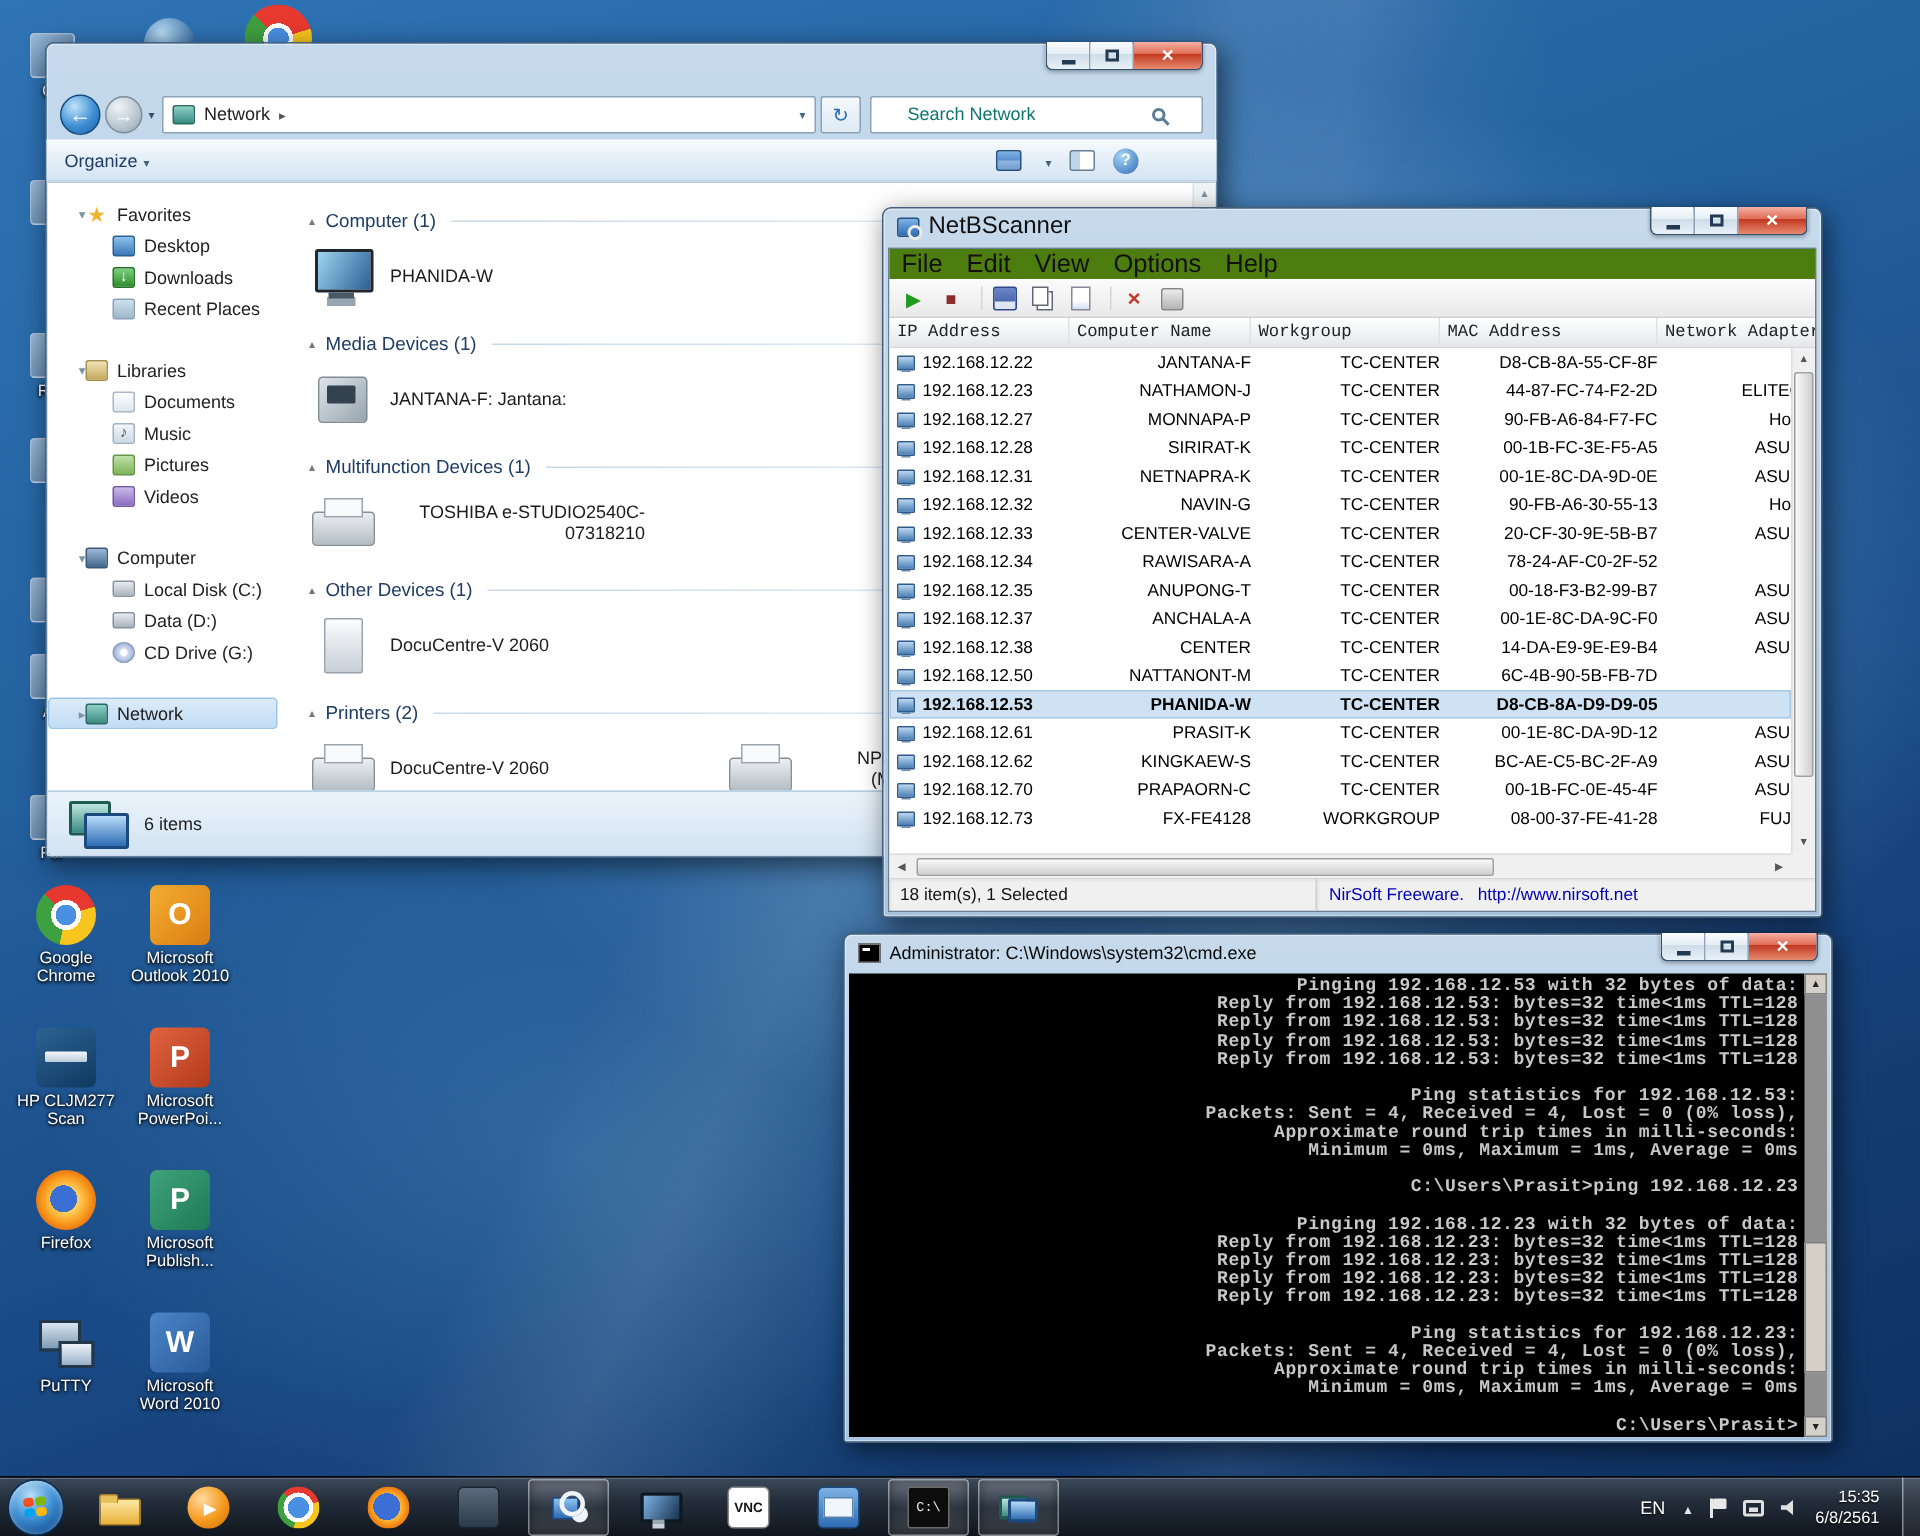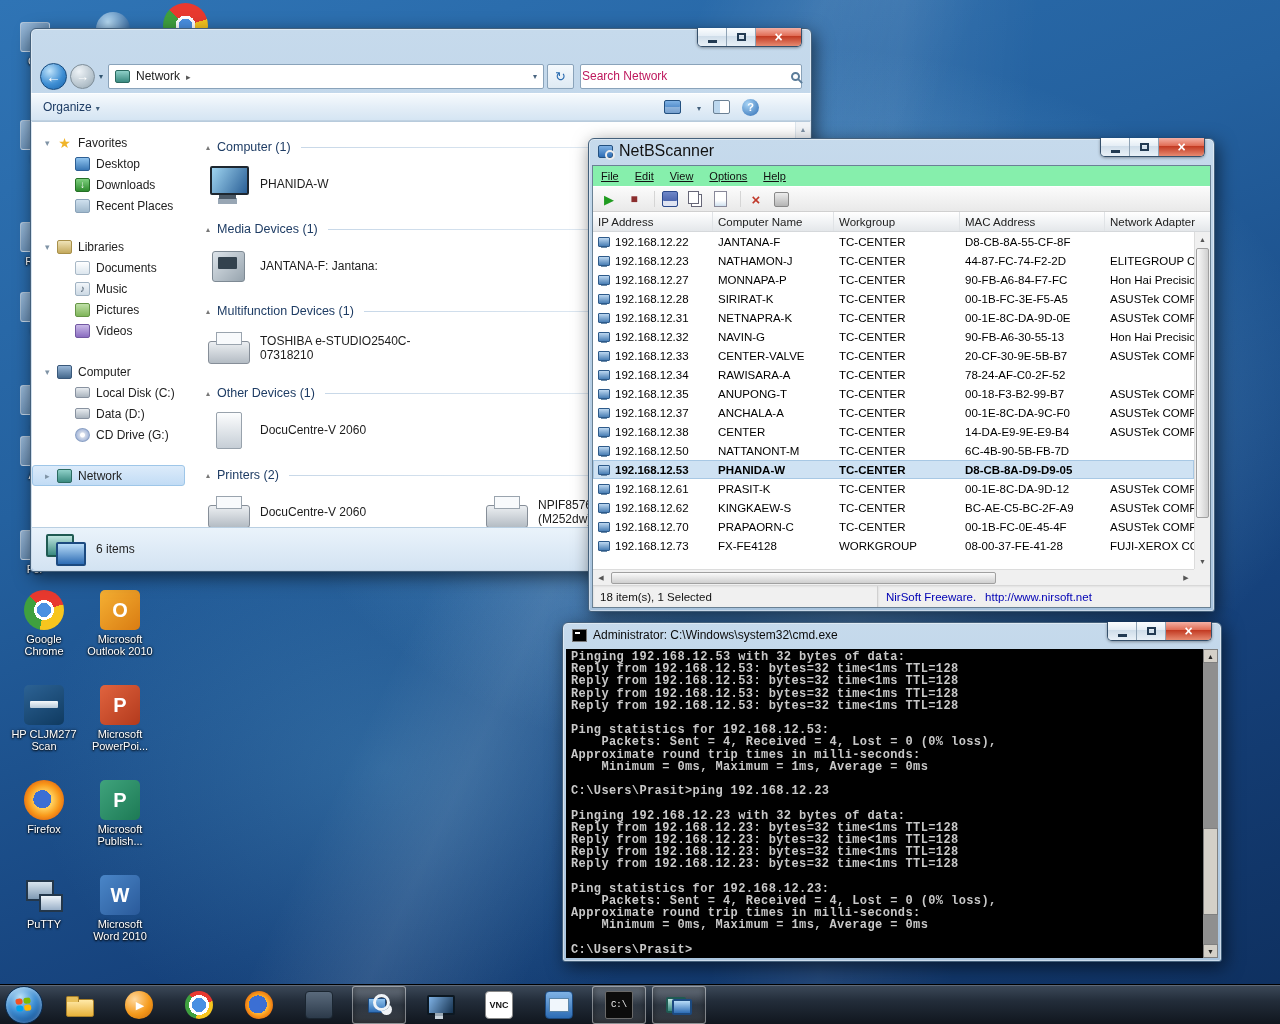--- a/index.html
+++ b/index.html
@@ -54,21 +54,21 @@
   .ic-word { background:linear-gradient(135deg,#4a86c8,#2a5a9a); border-radius:5px; }
   .ic-word::before { content:"W"; }
   .ic-hpscan { background:linear-gradient(150deg,#2c6294,#0f3a60); border-radius:5px; }
   .ic-hpscan::before { content:""; position:absolute; left:6px; top:16px; width:28px; height:7px; background:linear-gradient(#f4f8fb,#b9cbda); border-radius:1px; }
   .ic-putty { }
   .ic-putty::before { content:""; position:absolute; left:2px; top:5px; width:24px; height:17px; background:linear-gradient(#d8e4ee,#7f9ab4); border:2px solid #23374b; }
   .ic-putty::after { content:""; position:absolute; right:1px; bottom:3px; width:20px; height:14px; background:linear-gradient(#eef4f9,#9ab0c8); border:2px solid #23374b; }
 
   
   .win { position:absolute; background:linear-gradient(#c6daec,#a9c4de); border:1px solid #44607b; border-radius:6px 6px 3px 3px;
-    box-shadow: inset 0 0 0 1px rgba(255,255,255,.4), 3px 5px 18px rgba(0,0,0,.55); }
+    box-shadow: inset 0 0 0 1px rgba(255,255,255,.4), 3px 5px 18px rgba(0,0,0,.55); text-align: right; }
   .win-controls { position:absolute; top:-1px; right:9px; display:flex; border:1px solid #35506b; border-top:none; border-radius:0 0 5px 5px; overflow:hidden; box-shadow:0 1px 3px rgba(0,0,0,.35); z-index:3; }
   .wcb { width:29px; height:18px; display:flex; align-items:center; justify-content:center;
     background:linear-gradient(#fbfdfe,#e4edf5 45%,#cfdde9 46%,#e9f1f8); border-right:1px solid #8fa3b5; }
   .wcb.close { width:45px; border-right:none; background:linear-gradient(#f4b0a4,#e06a52 45%,#c23a22 46%,#e78a70); }
   .g-min { display:block; width:9px; height:3px; background:#223a52; margin-top:8px; }
   .g-max { display:block; width:9px; height:8px; border:2px solid #223a52; }
   .g-close::before { content:"\00d7"; color:#fff; font-weight:bold; font-size:14px; line-height:14px; }
 
   
   .win-explorer { left:30px; top:28px; width:782px; height:544px; z-index:5; }
@@ -86,21 +86,21 @@
   .ex-address { flex:1; height:25px; background:#fff; border:1px solid #8aa3ba; border-radius:2px;
     display:flex; align-items:center; padding:0 6px; font-size:12px; color:#222; }
   .addr-icon { width:15px; height:13px; background:linear-gradient(#8fd0c8,#3a8a80); border:1px solid #2a6a60; border-radius:2px; margin-right:6px; }
   .addr-sep::before { content:"\25B8"; color:#555; font-size:9px; margin-left:6px; }
   .addr-drop { margin-left:auto; color:#4a6residue; color:#4a6580; font-size:8px; }
   .addr-drop::before { content:"\25BE"; }
   .nav-refresh { width:27px; height:25px; margin-left:3px; background:linear-gradient(#f4f9fd,#dfeaf3); border:1px solid #8aa3ba; border-radius:2px;
     color:#2b6cb0; display:flex; align-items:center; justify-content:center; font-size:13px; }
   .nav-refresh::before { content:"\21BB"; }
   .ex-search { width:222px; height:25px; margin-left:6px; background:#fff; border:1px solid #8aa3ba; border-radius:2px;
-    display:flex; align-items:center; padding:0 1px; font-size:12px; color:#be185d; }
+    display:flex; align-items:center; padding:0 24px; font-size:12px; color:#0f766e; }
   .mag { width:9px; height:9px; border:2px solid #5b7c99; border-radius:50%; position:relative; margin-left:auto; }
   .mag::after { content:""; position:absolute; width:6px; height:2px; background:#5b7c99; transform:rotate(45deg); right:-5px; bottom:-3px; }
 
   .ex-toolbar { height:28px; background:linear-gradient(#f6fafd,#e4eef7 50%,#d5e5f3); border-top:1px solid #fdfeff; border-bottom:1px solid #c0d2e2;
     display:flex; align-items:center; padding:0 12px; font-size:12px; color:#1e3c64; }
   .tb-item { margin-right:22px; white-space:nowrap; }
   .tb-caret::before { content:"\25BE"; font-size:8px; margin-left:4px; color:#44617d; }
   .tb-rest { display:flex; }
   .tb-right { margin-left:auto; display:flex; align-items:center; gap:12px; margin-right:40px; }
   .view-grid { width:17px; height:14px; background:linear-gradient(#7fb2e5,#2d6cb4); border:1px solid #23507f; border-radius:2px;
@@ -168,38 +168,38 @@
   .status-bigicon::before { content:""; position:absolute; left:0; top:2px; width:24px; height:19px; background:linear-gradient(#bfe6e0,#3a8a80); border:2px solid #1f5a52; border-radius:2px; }
   .status-bigicon::after { content:""; position:absolute; left:10px; top:10px; width:26px; height:20px; background:linear-gradient(#b8dcf8,#2d6cb4); border:2px solid #1c4a80; border-radius:2px; }
   .status-text { font-size:12px; color:#1e1e1e; }
 
   
   .win-netb { left:588px; top:138px; width:627px; height:474px; z-index:6; }
   .nb-title { height:24px; display:flex; align-items:center; padding-left:9px; gap:6px; font-size:16px; color:#111; }
   .nb-appicon { width:15px; height:13px; background:linear-gradient(#7fb2e5,#2d6cb4); border:1px solid #23507f; border-radius:2px; position:relative; }
   .nb-appicon::after { content:""; position:absolute; right:-3px; bottom:-3px; width:6px; height:6px; border:2px solid #ececec; border-radius:50%; }
   .nb-client { position:absolute; left:3px; right:3px; top:26px; bottom:3px; background:#f0f0f0; border:1px solid #6a8194; display:flex; flex-direction:column; }
-  .nb-menu { height:20px; display:flex; align-items:center; font-size:11px; color:#111; background:#86efac;text-decoration:underline; }
+  .nb-menu { height:20px; display:flex; align-items:center; font-size:17px; color:#111; background:#4d7c0f; }
   .nb-menu span { padding:0 8px; }
   .nb-tools { height:26px; background:linear-gradient(#fbfbfb,#e9e9e9); border-top:1px solid #fff; border-bottom:1px solid #d0d0d0;
     display:flex; align-items:center; gap:7px; padding:0 7px; }
   .ti { width:18px; height:18px; display:flex; align-items:center; justify-content:center; position:relative; }
   .ti.with-sep { margin-left:11px; }
   .ti.with-sep::after { content:""; position:absolute; left:-7px; top:1px; width:1px; height:16px; background:#d5d5d5; }
   .ti-play::before { content:"\25B6"; color:#1f9b1f; font-size:13px; }
   .ti-stop::before { content:"\25A0"; color:#8b2e2e; font-size:12px; }
   .ti-save::before { content:""; width:14px; height:14px; background:linear-gradient(#6f87c8,#3a55a0); border:1px solid #2c4a8c; border-radius:2px;
     box-shadow:inset 0 -5px 0 #dfe4f2; }
   .ti-copy::before { content:""; width:9px; height:11px; background:#fff; border:1px solid #667; box-shadow:3px 3px 0 -1px #fff, 3px 3px 0 0 #667; margin:-3px 0 0 -3px; }
   .ti-report::before { content:""; width:11px; height:14px; background:linear-gradient(#fff 60%, #cfe0ef); border:1px solid #889; }
   .ti-delete::before { content:"\00d7"; color:#c0392b; font-weight:bold; font-size:15px; }
   .ti-props::before { content:""; width:13px; height:13px; background:linear-gradient(#ececec,#b4b4b4); border:1px solid #888; border-radius:2px; }
 
   .nb-table { flex:1; background:#fff; position:relative; overflow:hidden; }
-  .nb-header { display:flex; height:20px; background:linear-gradient(#ffffff,#f0f2f4 55%,#e4e7ea); border-bottom:1px solid #d5d8db; font-size:11.5px; color:#222; }
+  .nb-header { display:flex; height:20px; background:linear-gradient(#ffffff,#f0f2f4 55%,#e4e7ea); border-bottom:1px solid #d5d8db; font-size:11.5px; color:#222;font-family:Liberation Mono, monospace; }
   .hcell { display:flex; align-items:center; padding-left:5px; border-right:1px solid #e0e3e6; flex-shrink:0; white-space:nowrap; overflow:hidden; }
   .c-ip { width:120px; } .c-name { width:121px; } .c-wg { width:126px; } .c-mac { width:145px; } .c-ad { width:160px; }
   .nb-rows { position:absolute; top:20px; left:0; right:16px; bottom:16px; overflow:hidden; font-size:11.5px; color:#000; }
   .nb-row { display:flex; height:19px; align-items:center; }
   .nb-row.sel { background:#cfe2f3; outline:1px solid #a8c8e4; outline-offset:-1px;font-weight:bold; }
   .cell { padding-left:5px; flex-shrink:0; white-space:nowrap; overflow:hidden; }
   .cell.c-ip { display:flex; align-items:center; gap:5px; }
   .row-icon { width:12px; height:10px; flex-shrink:0; background:linear-gradient(#bcd7f0,#4a7fb5); border:1px solid #2d5a8a; border-radius:1px; position:relative; }
   .row-icon::after { content:""; position:absolute; left:2px; bottom:-3px; width:6px; height:2px; background:#6a8aa8; }
   .nb-vscroll { position:absolute; top:20px; right:0; width:16px; bottom:16px; background:#f0f0f0; border-left:1px solid #dcdcdc; }
@@ -978,15 +978,27 @@
           </div>
         </div>
 
         <div class="tb-btn active">
           <div class="tbi tb-network">
             <span class="tb-label"></span>
           </div>
         </div>
 
     </div>
+    <div class="tray">
+      <span class="tray-lang">EN</span>
+      <span class="tray-up"></span>
+      <span class="tray-flag"></span>
+      <span class="tray-net"></span>
+      <span class="tray-vol"></span>
+      <div class="tray-clock">
+        <span>15:35</span>
+        <span>6/8/2561</span>
+      </div>
+      <div class="show-desktop"></div>
+    </div>
   </div>
 
 </div>
 
 </body></html>

